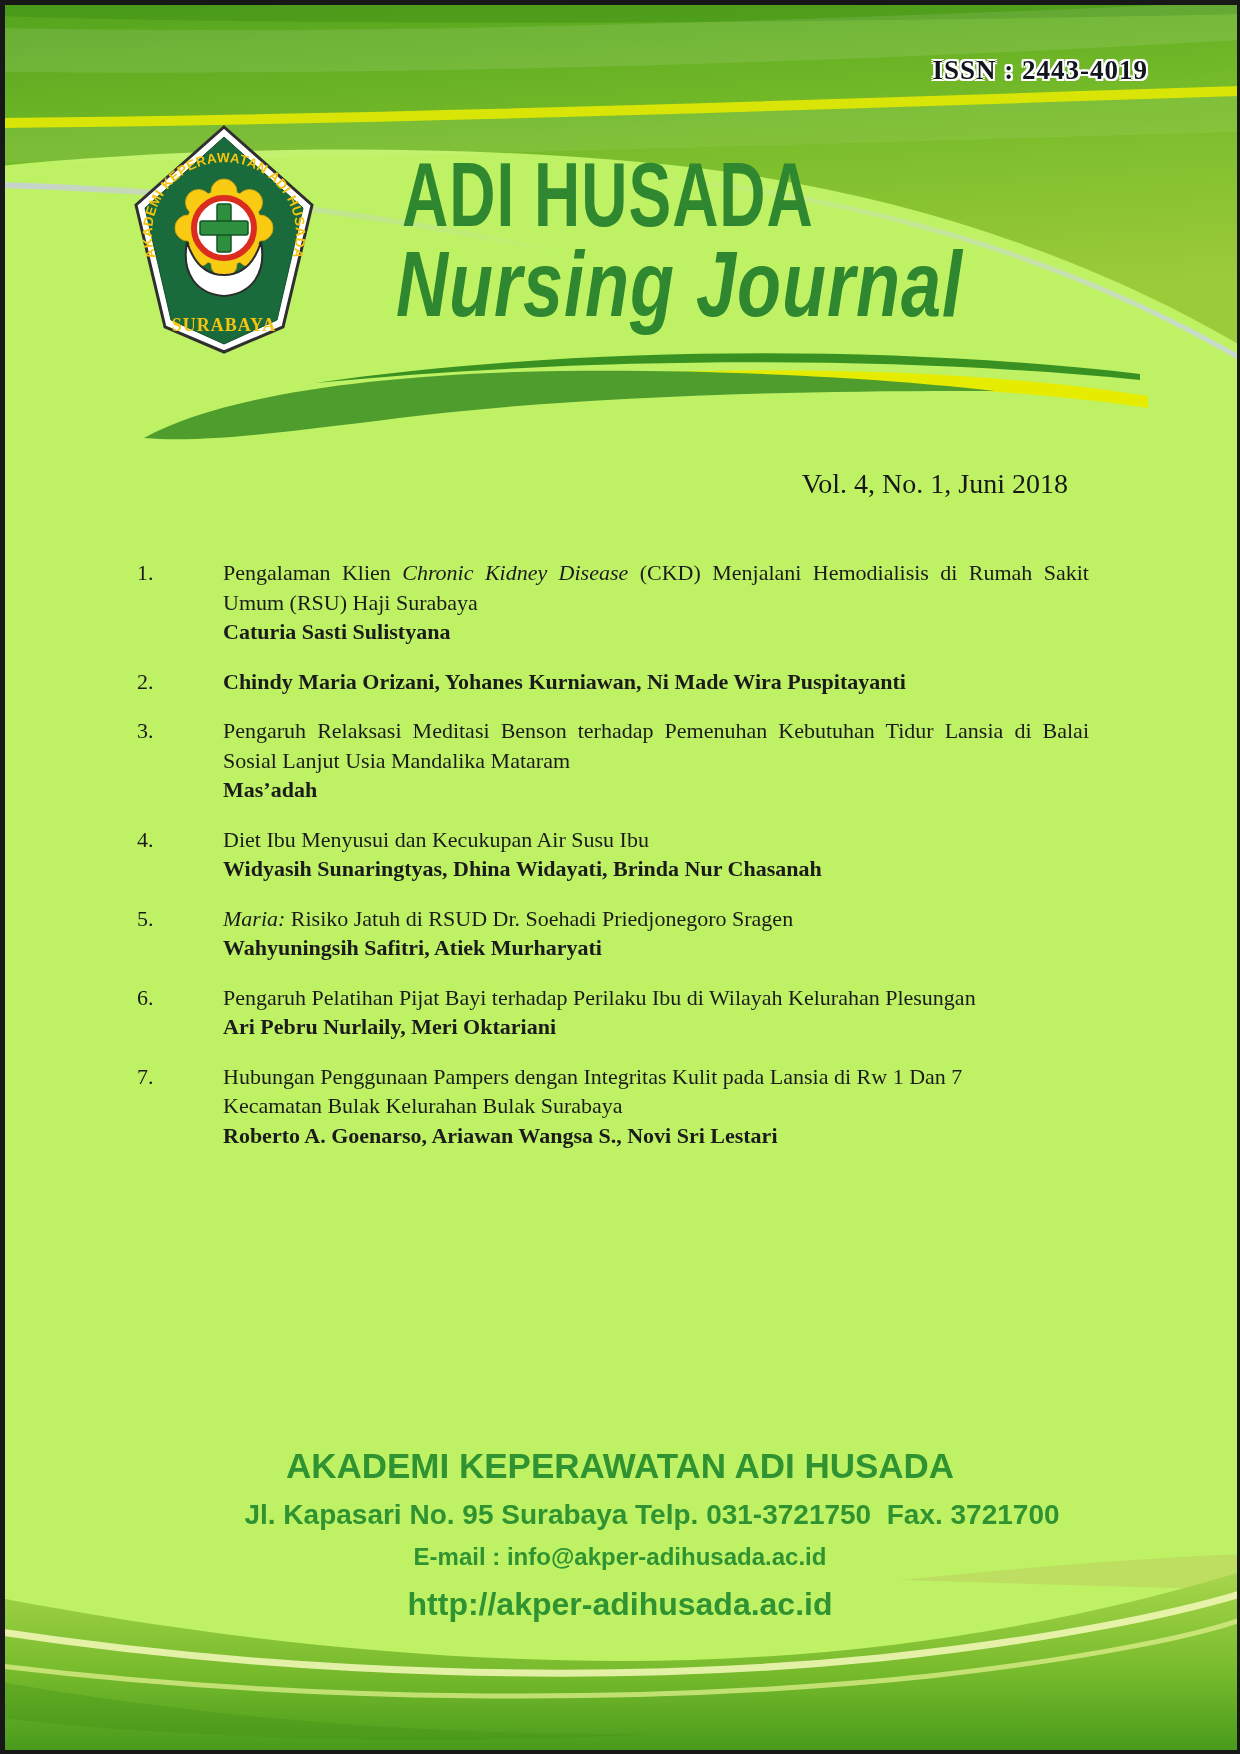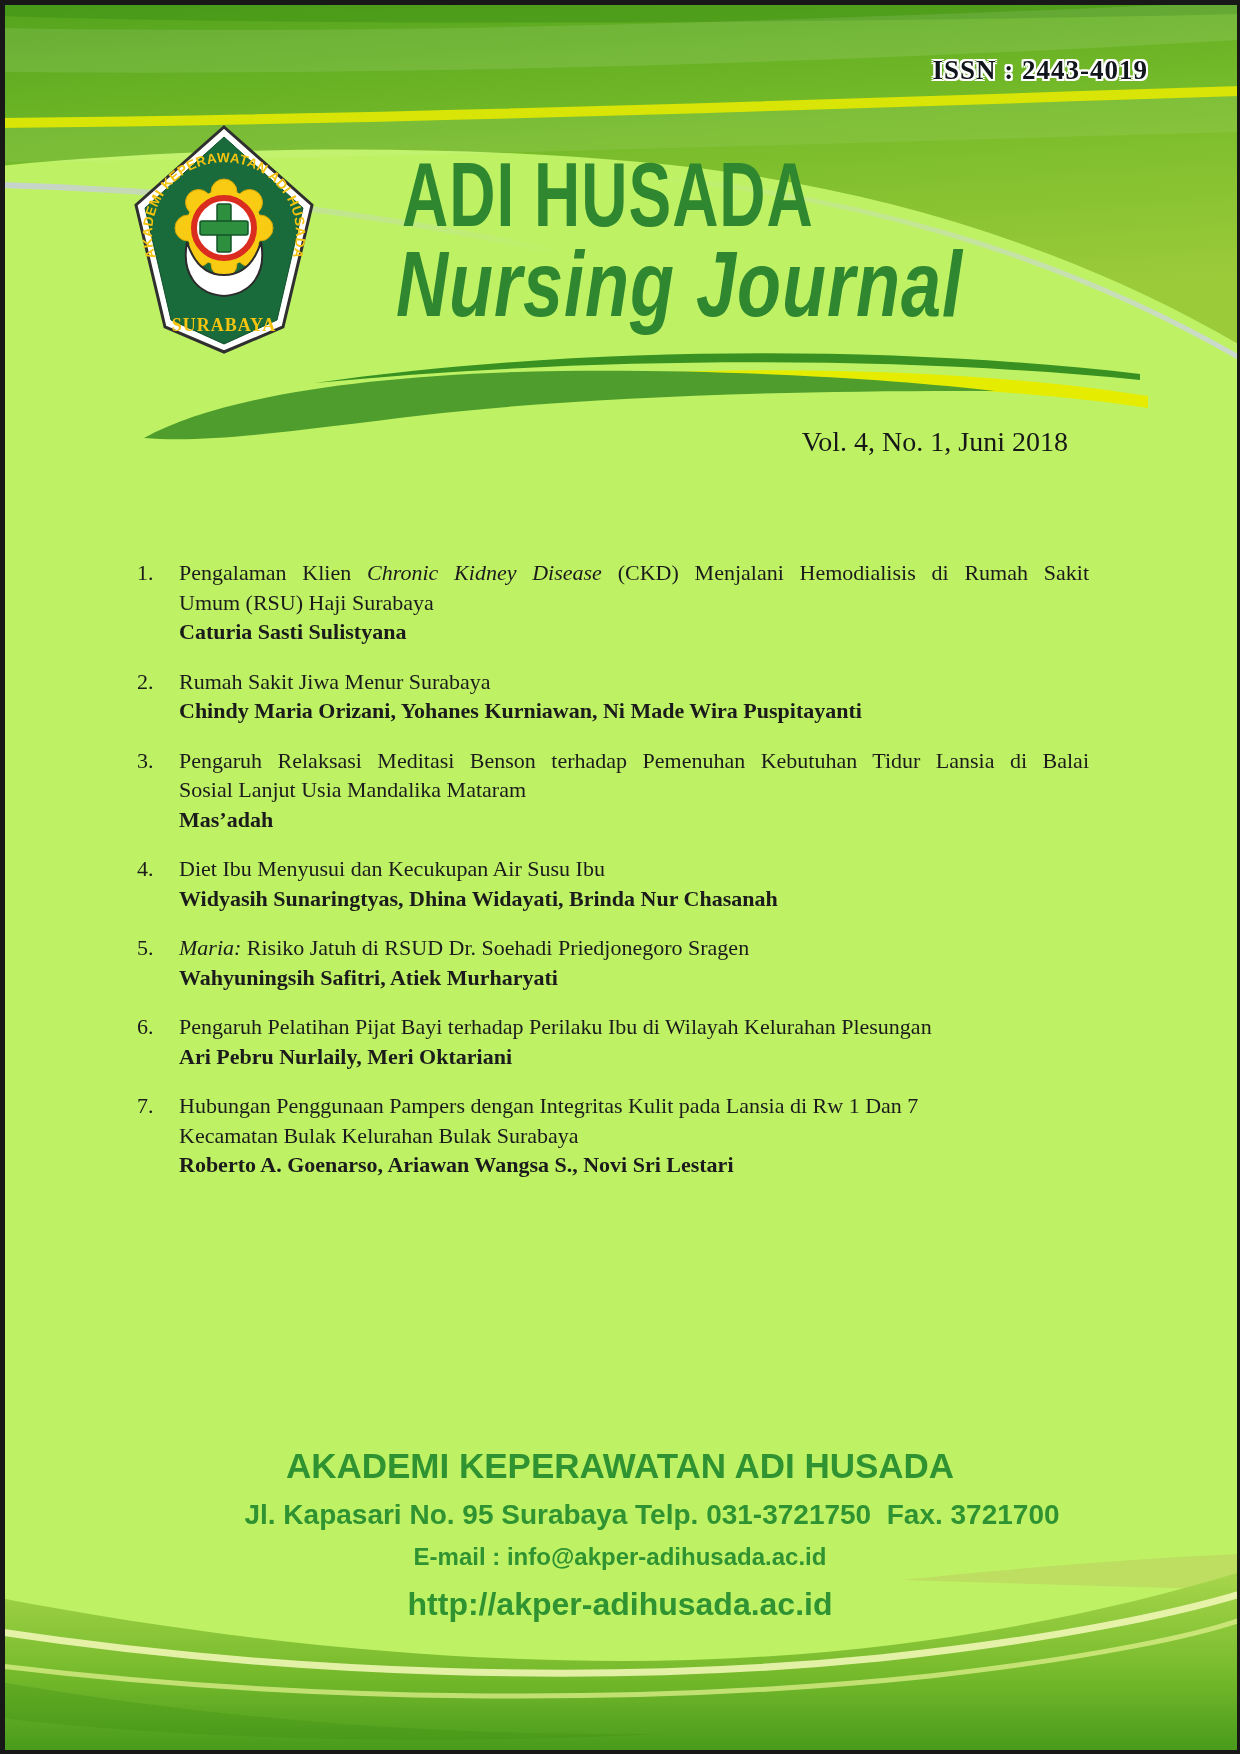--- a/index.html
+++ b/index.html
@@ -22,26 +22,26 @@
         text-shadow:-2px 0 0 #fff,2px 0 0 #fff,0 -2px 0 #fff,0 2px 0 #fff,
                     -2px -2px 0 #fff,2px 2px 0 #fff,-2px 2px 0 #fff,2px -2px 0 #fff;}
 
   .m1{position:absolute;left:402px;top:149px;z-index:4;font-family:"Liberation Sans",sans-serif;
       font-weight:bold;font-size:64px;line-height:1;color:var(--title-green,#2f8730);
       transform:scale(1,1.42);transform-origin:0 0;letter-spacing:1px;white-space:nowrap;}
   .m2{position:absolute;left:396px;top:237px;z-index:4;font-family:"Liberation Sans",sans-serif;
       font-weight:bold;font-style:italic;font-size:72px;line-height:1;color:var(--title-green,#2f8730);
       transform:scale(1,1.30);transform-origin:0 0;letter-spacing:1px;white-space:nowrap;}
 
-  .vol{position:absolute;top:426px;right:172px;z-index:4;font-size:28px;color:#171717;white-space:nowrap;text-align:center;}
+  .vol{position:absolute;top:468px;right:172px;z-index:4;font-size:28px;color:#171717;white-space:nowrap;text-align:center;}
 
   .articles{position:absolute;left:137px;top:558px;width:952px;z-index:4;font-size:22px;color:#1b1b1b;}
   .article{display:flex;margin-bottom:20px;}
   .a-num{width:42px;flex:none;line-height:29.5px;}
-  .a-body{flex:1;min-width:0;}
+  .a-body{flex:1;min-width:0;margin-left:44px;}
   .title-line{line-height:29.5px;}
   .title-line.justified{text-align:justify;text-align-last:justify;}
   .it{font-style:italic;}
   .authors{font-weight:bold;line-height:29.5px;}
 
   .f-line{position:absolute;left:0;width:100%;text-align:center;z-index:4;
           font-family:"Liberation Sans",sans-serif;font-weight:bold;color:var(--footer-green,#2f9331);
           white-space:pre;}
   .f-inst{top:1446px;font-size:35px;letter-spacing:0;}
   .f-addr{top:1499px;font-size:28px;margin-left:32px;}
@@ -139,21 +139,20 @@
             <div class="title-line"><span>Umum (RSU) Haji Surabaya</span></div>
           </div>
         <div class="authors">Caturia Sasti Sulistyana</div>
       </div>
     </div>
 
     <div class="article">
       <div class="a-num">2.</div>
       <div class="a-body">
         <div class="a-title">
-            <div class="title-line"><span>Rumah Sakit Jiwa Menur Surabaya</span></div>
           </div>
         <div class="authors">Chindy Maria Orizani, Yohanes Kurniawan, Ni Made Wira Puspitayanti</div>
       </div>
     </div>
 
     <div class="article">
       <div class="a-num">3.</div>
       <div class="a-body">
         <div class="a-title">
             <div class="title-line justified"><span>Pengaruh Relaksasi Meditasi Benson terhadap Pemenuhan Kebutuhan Tidur Lansia di Balai</span></div>

